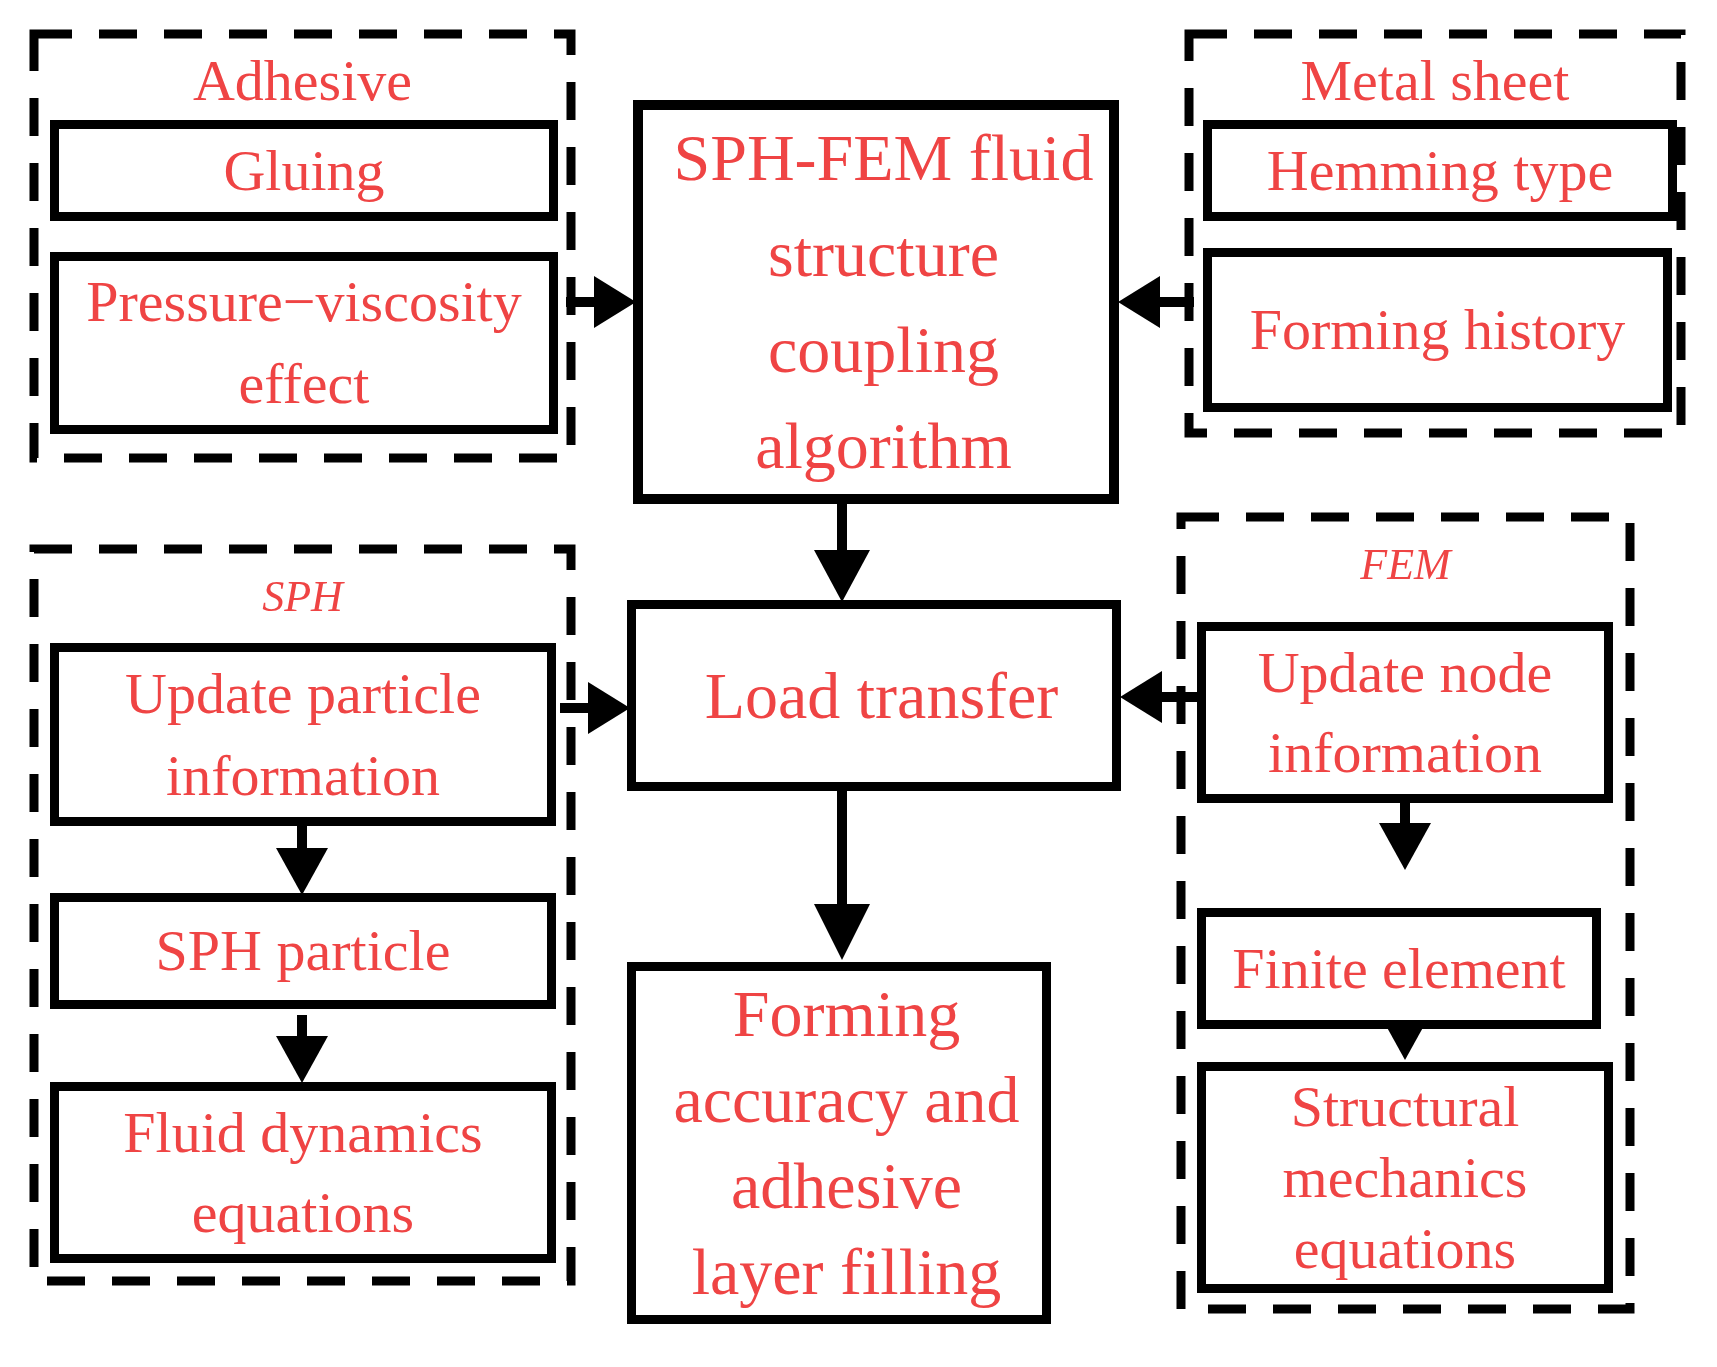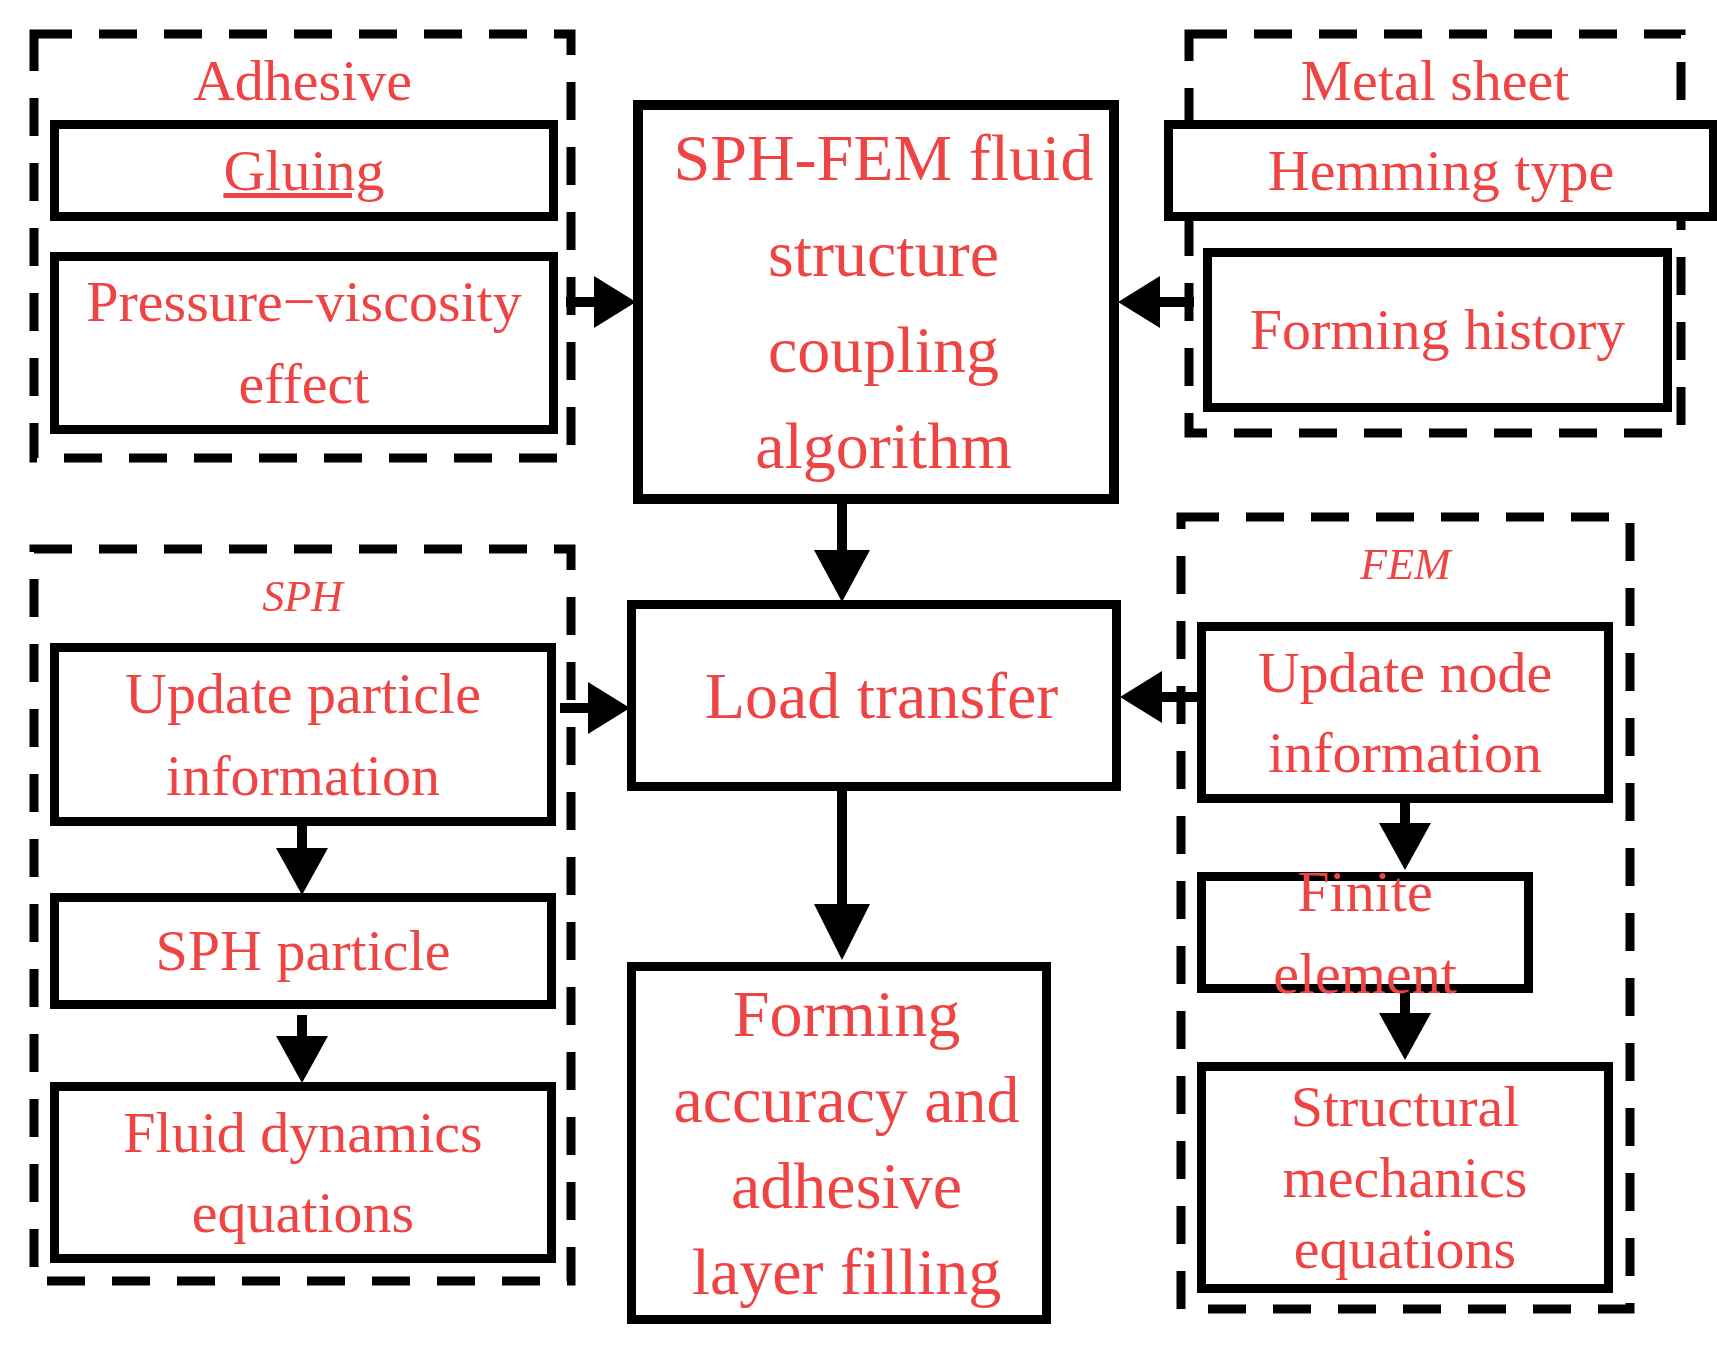--- a/index.html
+++ b/index.html
@@ -37,41 +37,41 @@
     position: absolute;
     text-align: center;
     font-size: 58px;
     line-height: 66px;
     white-space: pre-line;
   }
   .title.big { font-size: 44px; line-height: 74px; font-style: italic; }
 
   
   .t-adhesive   { left: 30px;  top: 48px;   width: 545px; }
-  .b-gluing     { left: 50px;  top: 120px;  width: 508px; height: 101px; text-decoration: underline; }
+  .b-gluing     { left: 50px;  top: 120px;  width: 508px; height: 101px; }
   .b-pressure   { left: 50px;  top: 252px;  width: 508px; height: 182px; }
 
   .t-sph        { left: 30px;  top: 560px;  width: 545px; }
   .b-updatepart { left: 50px;  top: 643px;  width: 506px; height: 183px; }
   .b-sphpart    { left: 50px;  top: 893px;  width: 506px; height: 116px; }
   .b-fluid      { left: 50px;  top: 1082px; width: 506px; height: 181px; line-height: 80px; }
 
   
   .b-coupling   { left: 633px; top: 100px;  width: 486px; height: 404px; border-width: 10px; line-height: 96px; }
   .b-load       { left: 627px; top: 600px;  width: 494px; height: 191px; text-align: center; }
   .b-result     { left: 627px; top: 962px;  width: 424px; height: 362px; line-height: 86px; }
 
   
   .t-metal      { left: 1185px; top: 48px;  width: 500px; }
-  .b-hemming    { left: 1164px; top: 120px; width: 554px; height: 101px; }
+  .b-hemming    { left: 1203px; top: 120px; width: 474px; height: 101px; }
   .b-forminghist{ left: 1203px; top: 248px; width: 469px; height: 164px; }
 
   .t-fem        { left: 1177px; top: 528px; width: 457px; }
   .b-updatenode { left: 1197px; top: 622px; width: 416px; height: 181px; line-height: 80px; }
-  .b-finite     { left: 1197px; top: 872px; width: 336px; height: 121px; }
+  .b-finite     { left: 1197px; top: 908px; width: 404px; height: 121px; }
   .b-structural { left: 1197px; top: 1062px; width: 416px; height: 231px; line-height: 71px; }
 </style>
 </head>
 <body>
 
 <div class="canvas">
 
   <svg class="layer" width="1717" height="1367" viewBox="0 0 1717 1367">
 
     <rect x="34" y="34" width="537" height="424" fill="none" stroke="#000" stroke-width="9" stroke-dasharray="38 27"></rect>

